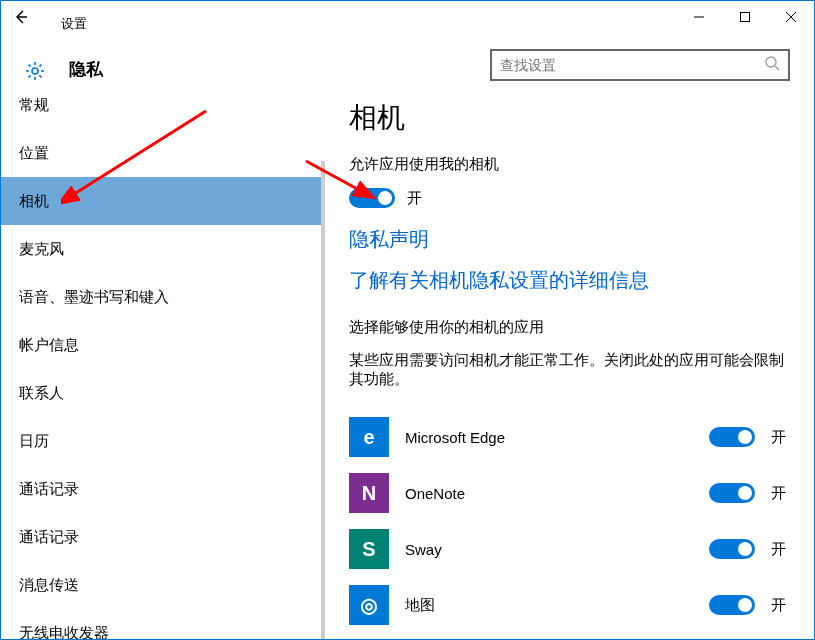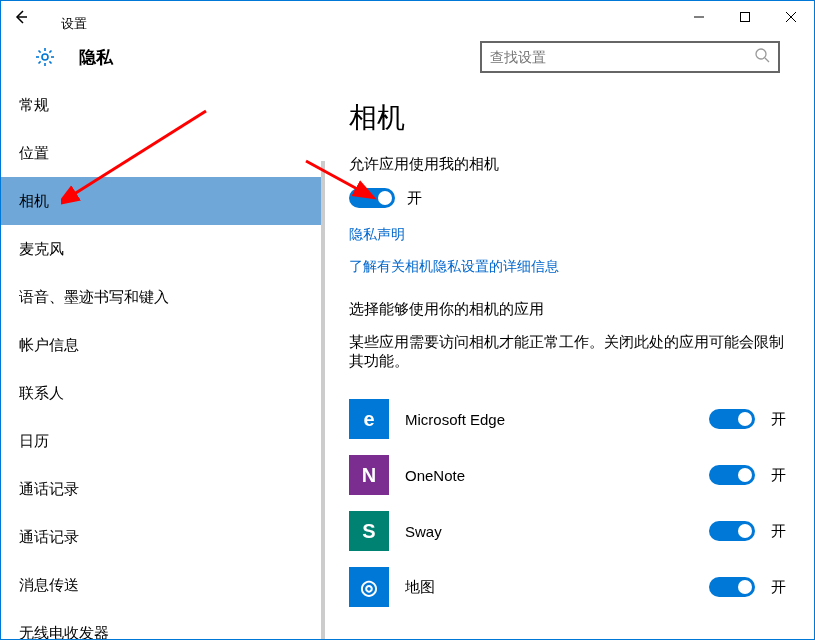--- a/index.html
+++ b/index.html
@@ -3,39 +3,39 @@
 <meta charset="utf-8">
 <style>
 *{box-sizing:border-box;margin:0;padding:0;font-family:"Microsoft YaHei","Segoe UI",sans-serif}
 body{background:#fff}
 .window{width:815px;height:640px;border:1px solid #0078d7;background:#fff;position:relative;overflow:hidden}
 .titlebar{height:32px;display:flex;align-items:flex-end;border-bottom:0}
 .back-btn{width:40px;height:32px;display:flex;align-items:center;justify-content:center;cursor:pointer}
 .title{font-size:13px;padding-left:20px}
 .win-controls{margin-left:auto;display:flex}
 .win-btn{width:46px;height:32px;display:flex;align-items:center;justify-content:center;cursor:pointer}
-.header{height:48px;display:flex;align-items:center;padding:0 34px}
+.header{height:48px;display:flex;align-items:flex-end;padding:0 24px}
 .gear{width:20px;height:20px;display:flex;align-items:center;justify-content:center}
 .page-title{font-size:17px;font-weight:600;margin-left:24px}
 .search-box{margin-left:auto;width:300px;height:32px;border:2px solid #666;display:flex;align-items:center;padding:0 8px}
 .search-box input{border:0;outline:0;flex:1;font-size:14px;color:#0c4a6e}
 .search-icon{opacity:.6}
 .body{display:flex;height:calc(640px - 32px - 48px);position:relative}
 .sidebar{width:320px;overflow-y:auto;position:relative}
 .nav-item{height:48px;display:flex;align-items:center;padding-left:18px;font-size:15px;cursor:pointer}
 .nav-item.selected{background:#6fa8d8}
 .content{flex:1;padding:18px 28px 0 28px;overflow-y:auto;position:relative}
 .content::-webkit-scrollbar{width:8px}
 .h1{font-size:28px;font-weight:400;margin-bottom:18px}
 .sub{font-size:15px;margin-bottom:14px}
 .toggle{width:46px;height:20px;border-radius:10px;background:#0078d7;position:relative;display:inline-block;vertical-align:middle;cursor:pointer}
 .toggle::after{content:"";position:absolute;right:3px;top:3px;width:14px;height:14px;background:#fff;border-radius:50%}
 .toggle-row{display:flex;align-items:center;gap:12px;margin-bottom:18px}
 .toggle-label{font-size:15px}
-.link{color:#0066cc;font-size:14px;margin-bottom:14px;display:block;cursor:pointer}
+.link{color:#0066cc;font-size:20px;margin-bottom:14px;display:block;cursor:pointer}
 .h2{font-size:15px;font-weight:400;margin-top:24px;margin-bottom:14px}
 .desc{font-size:15px;margin-bottom:20px}
 .app-row{display:flex;align-items:center;height:56px;gap:16px}
 .app-icon{width:40px;height:40px;display:flex;align-items:center;justify-content:center;color:#fff;font-size:20px;font-weight:bold}
 .app-name{font-size:15px;flex:1}
 .divider-scroll{position:absolute;left:320px;top:80px;bottom:0;width:4px;background:#ccc}
 .arrow{position:absolute;pointer-events:none}
 .arrow svg{display:block}
 </style>
 </head>

